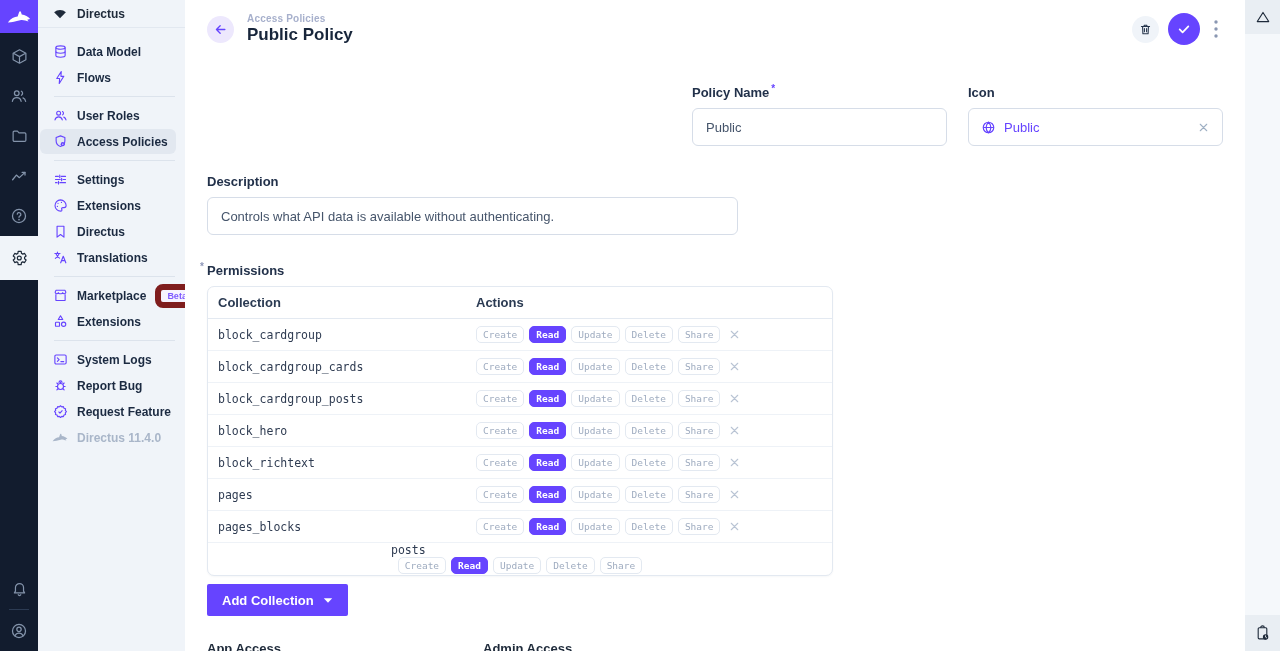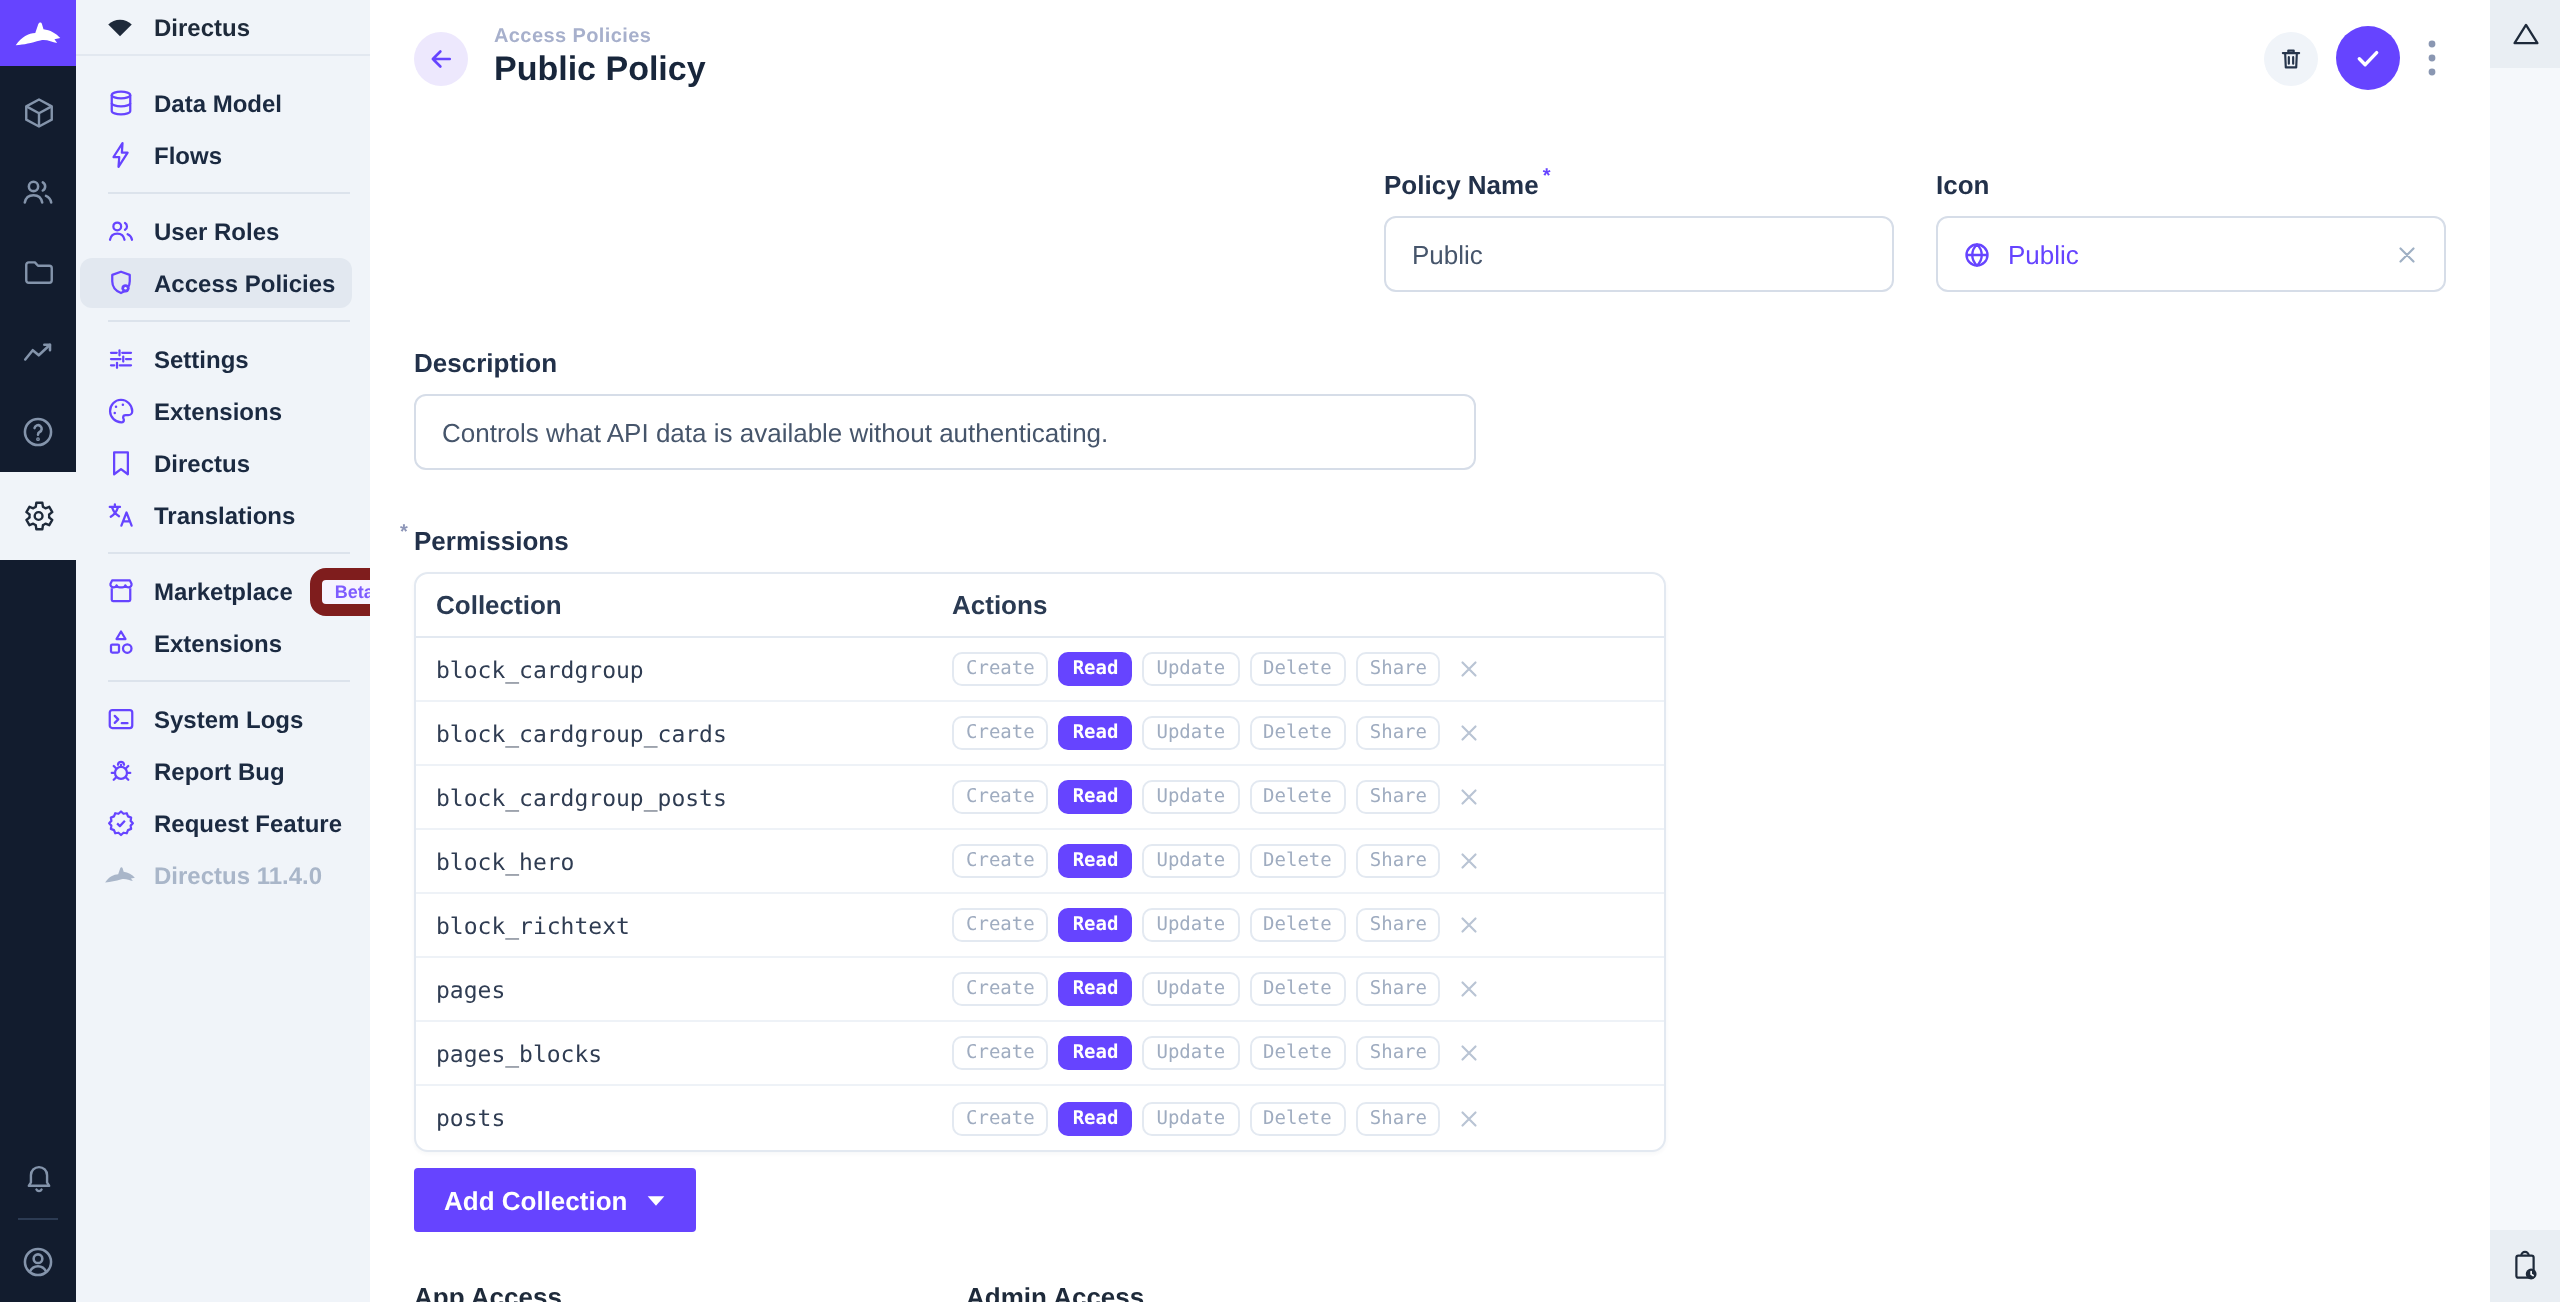--- a/index.html
+++ b/index.html
@@ -58,21 +58,21 @@
   .section { margin-top:28px; }
   .perm-label { position:relative; }
   .perm-label .req-left { position:absolute; left:-7px; top:-2px; color:#8D96B8; font-size:10px; }
 
   .perm-table { margin-top:8px; width:626px; border:1px solid #E3E9F1; border-radius:7px;
     overflow:hidden; background:#fff; box-shadow:0 1px 2px rgba(23,41,64,.04); }
   .thead { display:flex; height:32px; align-items:center; padding:0 10px;
     font-size:13px; font-weight:600; color:#2A3A52; border-bottom:1px solid #E3E9F1; }
   .col-collection { width:258px; flex:none; }
   .trow { display:flex; height:32px; align-items:center; padding:0 10px; border-bottom:1px solid #EEF2F7; }
-  .trow:last-child { border-bottom:none; }
+  .trow:last-child { border-bottom:none;flex-direction:column; }
   .coll-name { width:258px; flex:none; font-family:"DejaVu Sans Mono","Liberation Mono",monospace;
     font-size:11.5px; color:#2F3C52; }
   .chips { display:flex; align-items:center; gap:5px; }
   .chip { height:17px; line-height:15px; padding:0 6px; border:1px solid #E3E9F1; border-radius:5px;
     font-family:"DejaVu Sans Mono","Liberation Mono",monospace; font-size:9.5px; color:#9FACC0;
     background:#fff; cursor:pointer; white-space:nowrap; }
   .chip.on { background:#6644FF; border-color:#6644FF; color:#fff; font-weight:700; }
   .row-x { margin-left:8px; color:#B9C4D4; display:grid; place-items:center; cursor:pointer; background:none; border:none; }
 
   .add-btn { margin-top:8px; height:32px; background:#6644FF; color:#fff; border:none; border-radius:2px;

